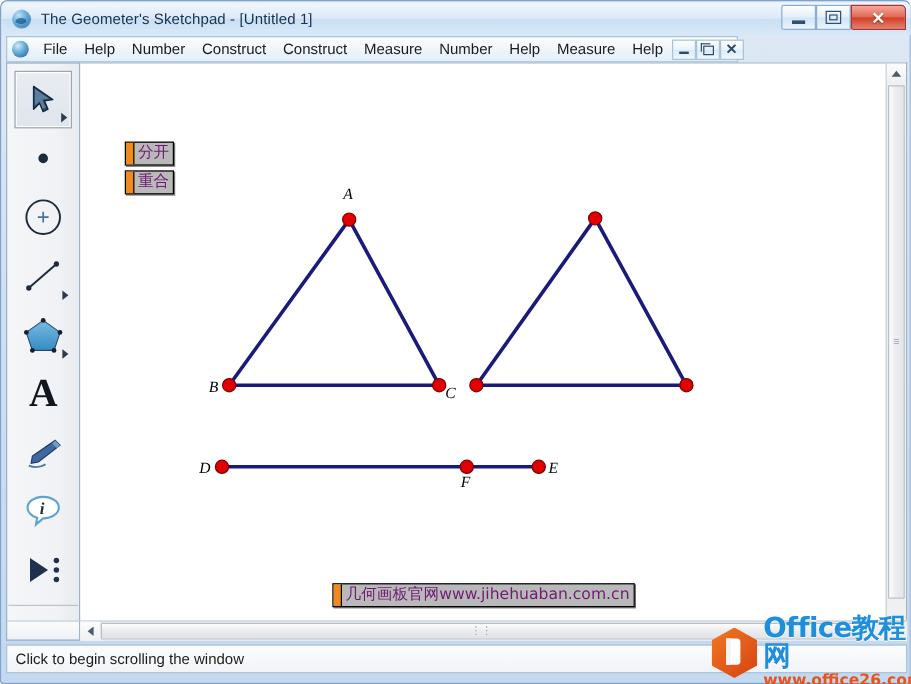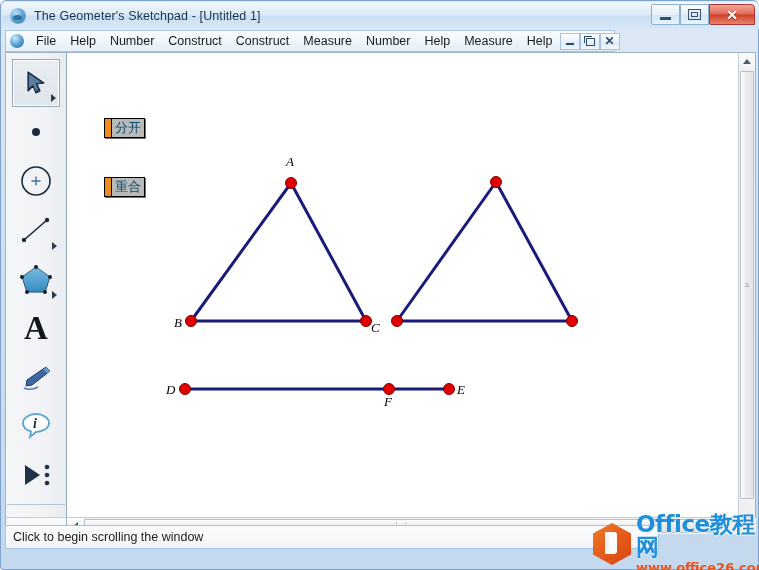--- a/index.html
+++ b/index.html
@@ -233,21 +233,21 @@
     cursor: default;
   }
   .action-btn .bar {
     width: 6px;
     background: #ef8a1f;
     border-right: 1px solid #000;
     flex: 0 0 auto;
   }
   .action-btn .label {
     padding: 0px 3px 1px 3px;
-    color: #0c4a6e;
+    color: #701a75;
     line-height: 17px;
     white-space: nowrap;
     font-family: "DejaVu Sans", "Liberation Sans", sans-serif;
   }
 
   .geo-label {
     position: absolute;
     font-family: "Liberation Serif", "DejaVu Serif", serif;
     font-style: italic;
     font-size: 13px;
@@ -316,22 +316,22 @@
     width: 62px; height: 17px;
     background: linear-gradient(to bottom,#fafbfc,#eef1f4);
     border: 1px solid #9fb3c6;
     border-top: 1px solid #c2cfdb;
     box-sizing: border-box;
   }
 
   
   #status-bar {
     position: absolute;
-    left: 4px; top: 524px;
-    width: 654px; height: 24px;
+    left: 4px; top: 536px;
+    width: 751px; height: 24px;
     background: linear-gradient(to bottom,#fbfcfd,#f1f4f7);
     border: 1px solid #a8c4de;
     box-sizing: border-box;
     display: flex;
     align-items: center;
     text-align: center;
   }
   #status-text {
     font-size: 12.5px;
     color: #1d1d1d;
@@ -556,25 +556,29 @@
         <div class="geo-label" style="left:304px;top:267px;">C</div>
         <div class="geo-label" style="left:99px;top:329px;">D</div>
         <div class="geo-label" style="left:317px;top:341px;">F</div>
         <div class="geo-label" style="left:390px;top:329px;">E</div>
 
         <div class="action-btn" style="left:37px;top:65px;">
           <div class="bar"></div>
           <div class="label">分开</div>
         </div>
 
-        <div class="action-btn" style="left:37px;top:89px;margin-top:35px;">
+        <div class="action-btn" style="left:37px;top:89px;">
           <div class="bar"></div>
           <div class="label">重合</div>
         </div>
 
+        <div class="action-btn" style="left:210px;top:433px;">
+          <div class="bar"></div>
+          <div class="label">几何画板官网www.jihehuaban.com.cn</div>
+        </div>
 
       </div>
 
       <div id="vscroll">
         <div class="sb-arrow" style="left:0;top:0;">
           <div class="tri-up"></div>
         </div>
         <div class="sb-thumb" style="left:1px;top:18px;width:14px;height:428px;">
           <div class="grip">≡</div>
         </div>

